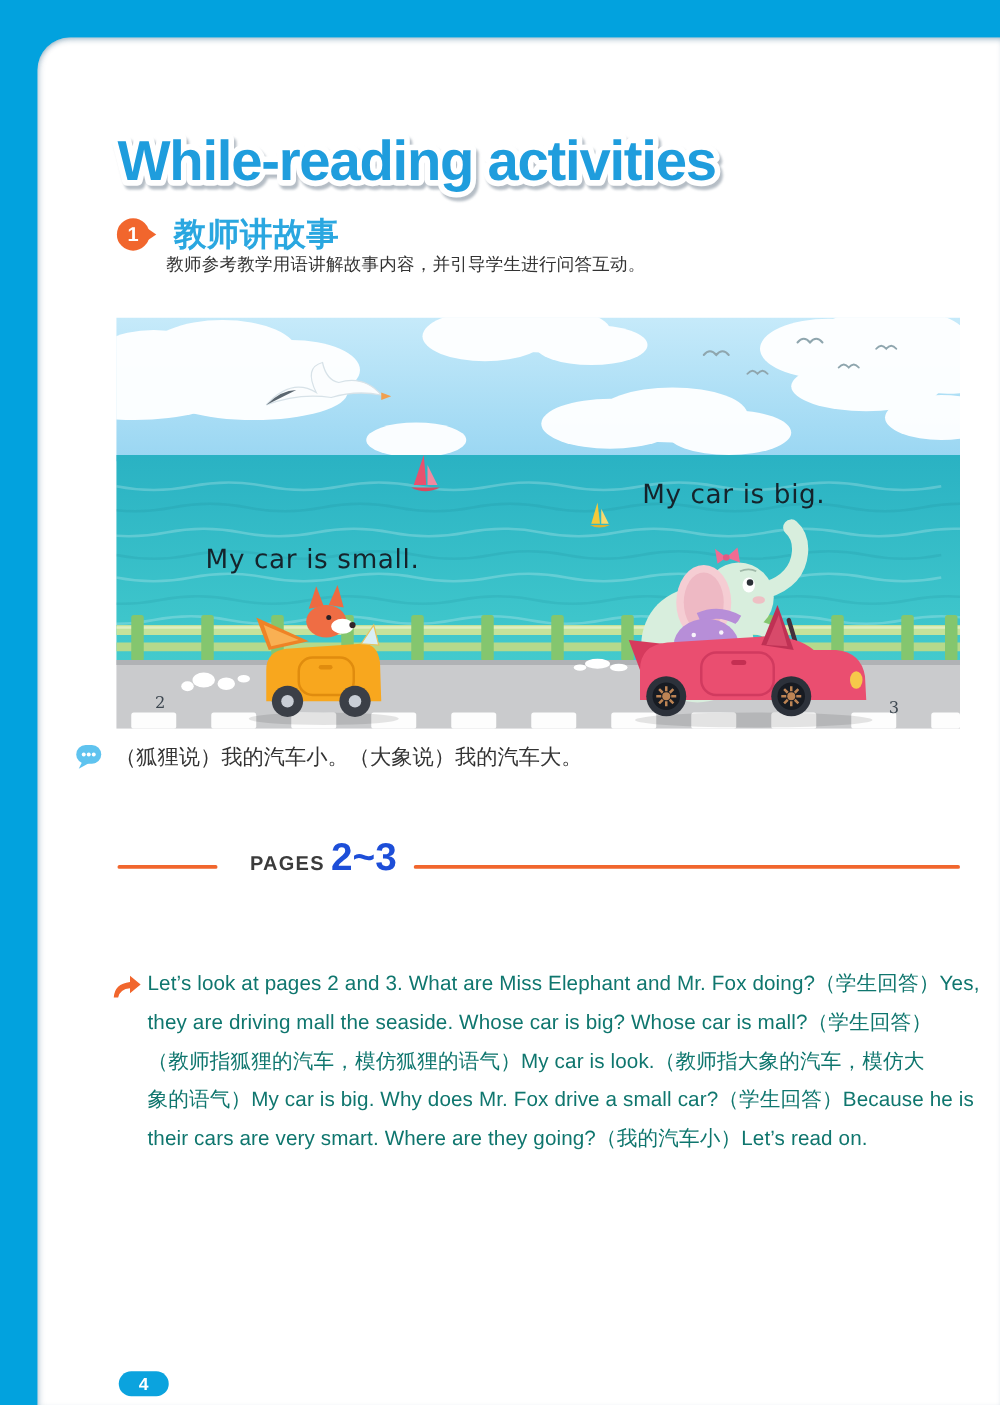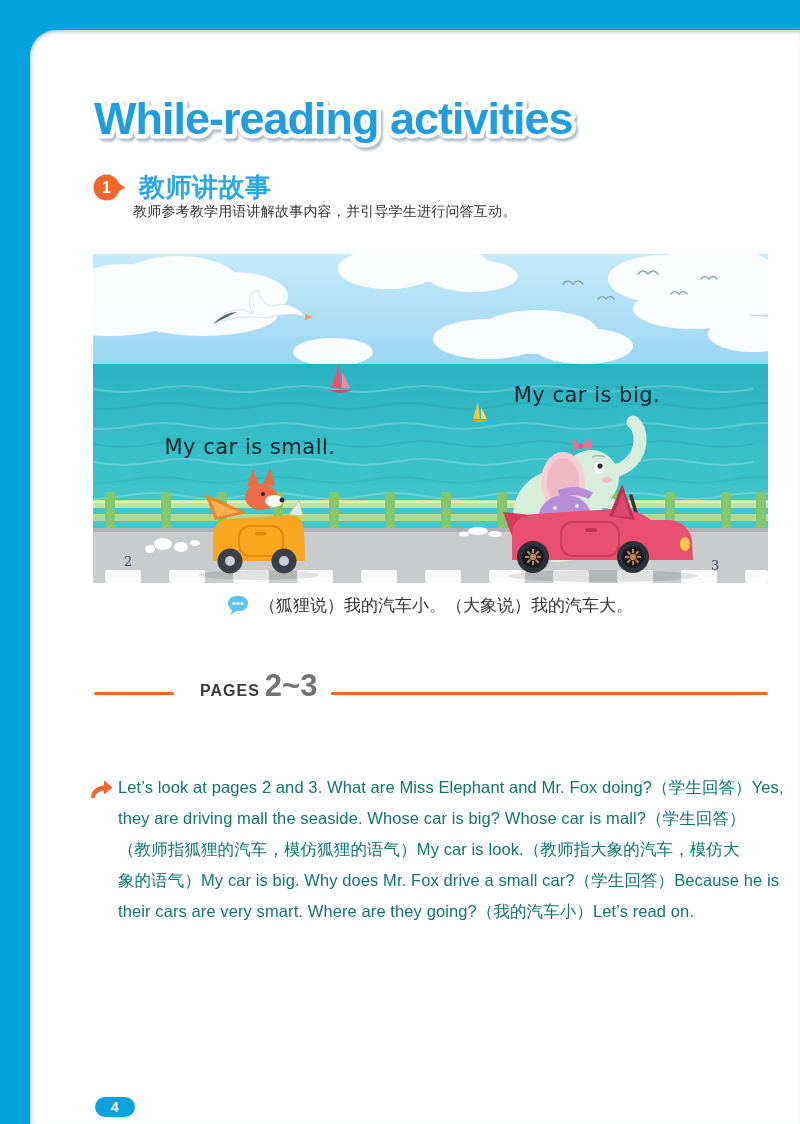--- a/index.html
+++ b/index.html
@@ -6,42 +6,42 @@
   body{
     width:800px;height:1124px;position:relative;overflow:hidden;
     background:#02a2de;
     font-family:"Liberation Sans","DejaVu Sans",sans-serif;
   }
   .card{
     position:absolute;left:30px;top:30px;width:770px;height:1094px;
     background:#ffffff;border-top-left-radius:26px;
     box-shadow: inset 0 4px 5px -3px rgba(0,70,110,.40), inset 4px 0 5px -3px rgba(0,70,110,.28);
   }
-  .title-wrap{position:absolute;left:58px;top:48px;width:660px;height:80px;}
+  .title-wrap{position:absolute;left:58px;top:58px;width:660px;height:80px;}
   .title-svg{overflow:visible;filter:drop-shadow(2px 3px 1px rgba(120,135,150,.55));}
   .title-text{
     font-family:"Liberation Sans","DejaVu Sans",sans-serif;
     font-size:45px;font-weight:bold;letter-spacing:-1px;
     fill:#1f9ddd;stroke:#ffffff;stroke-width:9px;
     paint-order:stroke;stroke-linejoin:round;
   }
   .section-header{position:absolute;left:63px;top:140px;display:flex;align-items:center;gap:13px;}
   .marker-num{font-family:"Liberation Sans",sans-serif;font-size:16px;font-weight:bold;fill:#ffffff;}
   .section-title{font-size:26px;font-weight:bold;color:#2aa7e0;letter-spacing:.5px;}
   .section-desc{position:absolute;left:103px;top:173px;font-size:14px;color:#333333;letter-spacing:.2px;}
   .illustration{position:absolute;left:63px;top:224px;width:675px;height:329px;}
-  .caption-row{position:absolute;left:30px;right:0;top:564px;display:flex;justify-content:center;align-items:center;gap:9px;}
+  .caption-row{position:absolute;left:30px;right:0;top:564px;display:flex;align-items:center;gap:9px;}
   .caption-text{font-size:17px;color:#333333;}
   .pages-heading{position:absolute;left:64px;width:674px;top:638px;display:flex;align-items:center;}
   .ph-line{height:3px;background:#f1662d;border-radius:2px;}
   .ph-line.short{width:80px;margin-top:14px;}
   .ph-line.long{flex:1;margin-top:14px;margin-left:14px;}
   .ph-label{display:flex;align-items:baseline;margin-left:26px;}
   .ph-pages{font-size:16px;font-weight:bold;letter-spacing:1px;color:#3b3b3b;}
-  .ph-range{font-size:31px;font-weight:bold;color:#737373;margin-left:5px;}
+  .ph-range{font-size:31px;font-weight:bold;color:#1d4ed8;margin-left:5px;}
   .script-block{position:absolute;left:60px;top:742px;width:690px;}
   .arrow-wrap{position:absolute;left:-1px;top:7px;}
   .script-lines{margin-left:28px;}
   .script-lines .line{font-size:16.5px;line-height:31px;color:#0f766e;white-space:nowrap;letter-spacing:.1px;}
   .footer-badge{
     position:absolute;left:65px;top:1067px;width:40px;height:20px;border-radius:10px;
     background:#0ba3de;display:flex;align-items:center;justify-content:center;
     color:#ffffff;font-size:14px;font-weight:bold;
   }
 </style>

